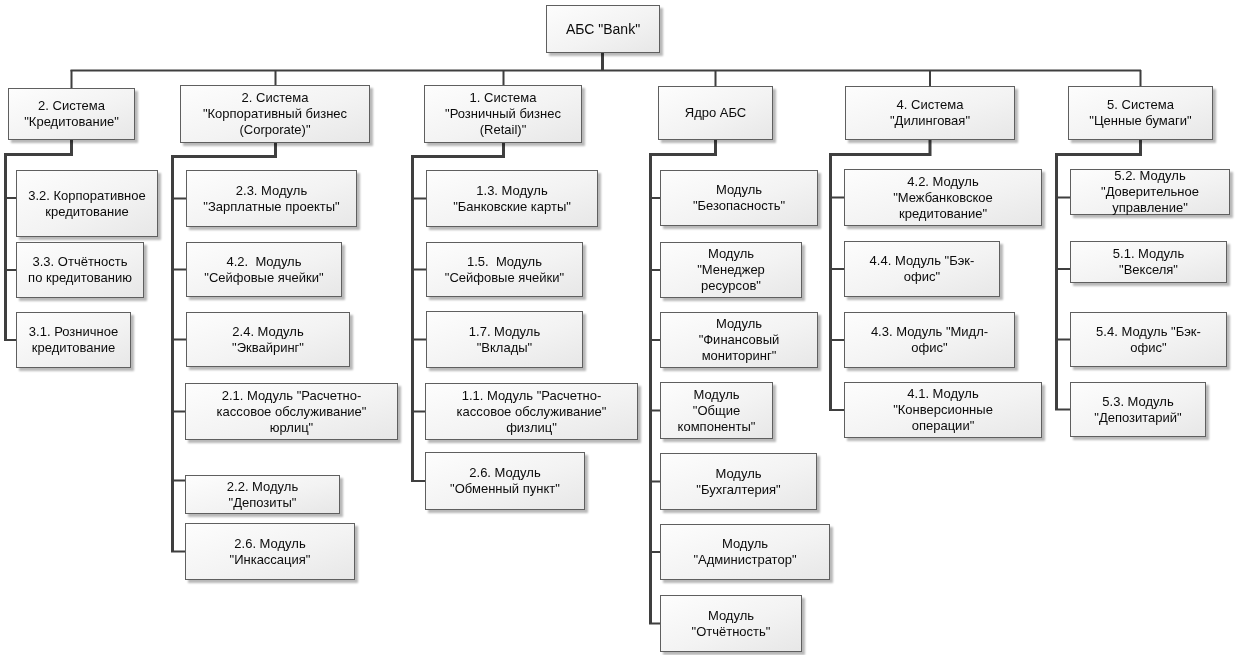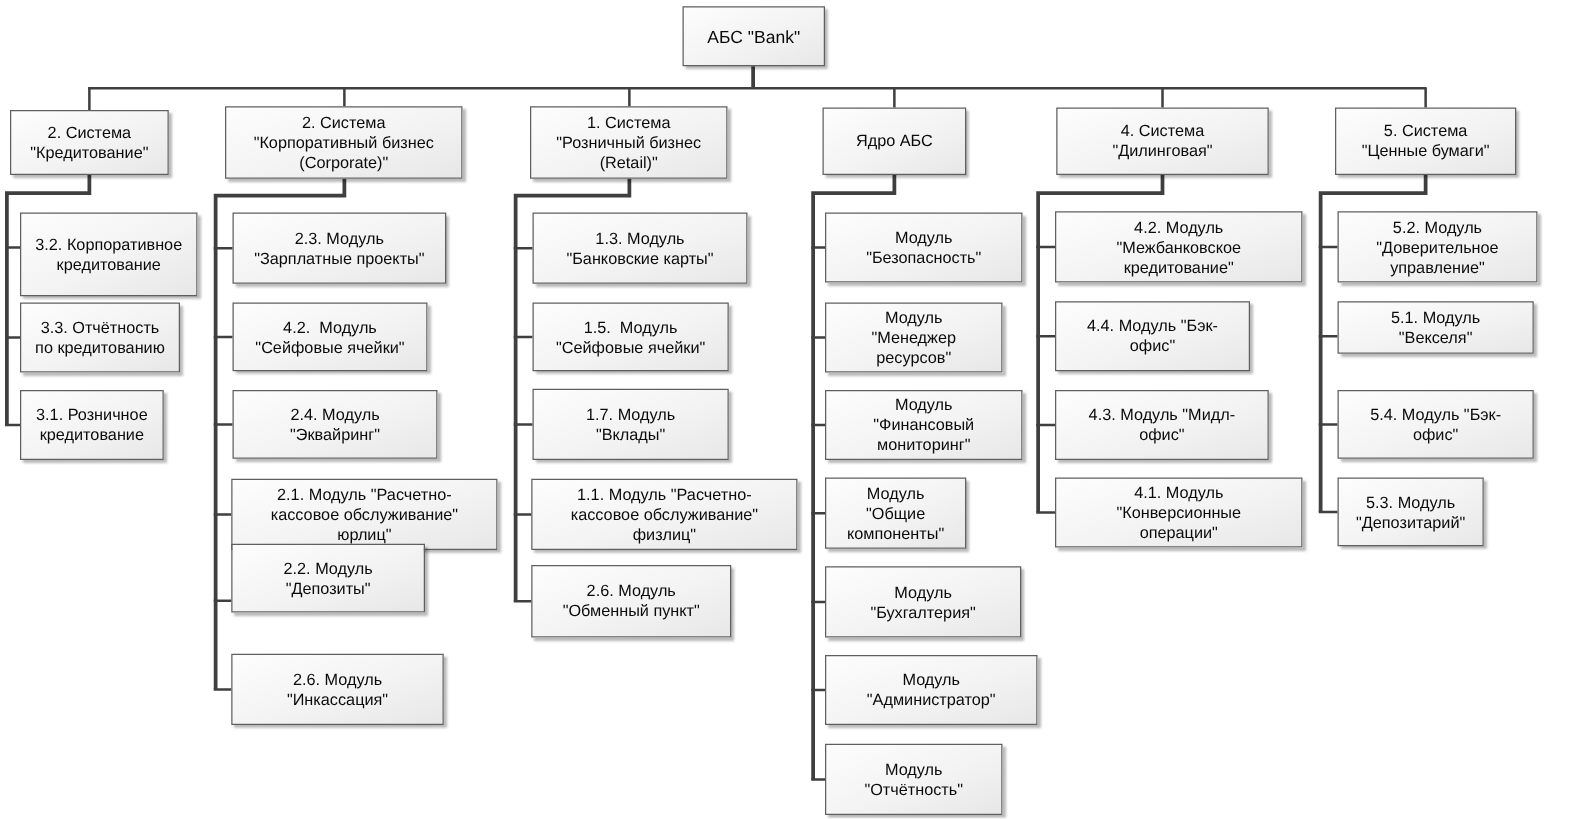--- a/index.html
+++ b/index.html
@@ -77,21 +77,21 @@
 
   <div class="node" style="left:186px;top:170px;width:171px;height:57px">2.3. Модуль
 "Зарплатные проекты"</div>
   <div class="node" style="left:186px;top:242px;width:156px;height:55px">4.2.  Модуль
 "Сейфовые ячейки"</div>
   <div class="node" style="left:186px;top:312px;width:164px;height:55px">2.4. Модуль
 "Эквайринг"</div>
   <div class="node" style="left:185px;top:383px;width:213px;height:57px">2.1. Модуль "Расчетно-
 кассовое обслуживание"
 юрлиц"</div>
-  <div class="node" style="left:185px;top:435px;width:155px;height:55px">2.2. Модуль
+  <div class="node" style="left:185px;top:475px;width:155px;height:39px">2.2. Модуль
 "Депозиты"</div>
   <div class="node" style="left:185px;top:523px;width:170px;height:57px">2.6. Модуль
 "Инкассация"</div>
 
   <div class="node" style="left:426px;top:170px;width:172px;height:57px">1.3. Модуль
 "Банковские карты"</div>
   <div class="node" style="left:426px;top:242px;width:157px;height:55px">1.5.  Модуль
 "Сейфовые ячейки"</div>
   <div class="node" style="left:426px;top:311px;width:157px;height:57px">1.7. Модуль
 "Вклады"</div>
@@ -123,23 +123,23 @@
 "Межбанковское
 кредитование"</div>
   <div class="node" style="left:844px;top:241px;width:156px;height:56px">4.4. Модуль "Бэк-
 офис"</div>
   <div class="node" style="left:844px;top:312px;width:171px;height:56px">4.3. Модуль "Мидл-
 офис"</div>
   <div class="node" style="left:844px;top:382px;width:198px;height:56px">4.1. Модуль
 "Конверсионные
 операции"</div>
 
-  <div class="node" style="left:1070px;top:169px;width:160px;height:57px">5.2. Модуль
+  <div class="node" style="left:1070px;top:169px;width:160px;height:46px">5.2. Модуль
 "Доверительное
 управление"</div>
   <div class="node" style="left:1070px;top:241px;width:157px;height:42px">5.1. Модуль
 "Векселя"</div>
   <div class="node" style="left:1070px;top:312px;width:157px;height:55px">5.4. Модуль "Бэк-
 офис"</div>
-  <div class="node" style="left:1070px;top:382px;width:117px;height:55px">5.3. Модуль
+  <div class="node" style="left:1070px;top:382px;width:136px;height:55px">5.3. Модуль
 "Депозитарий"</div>
 
 </div>
 
 </body></html>

